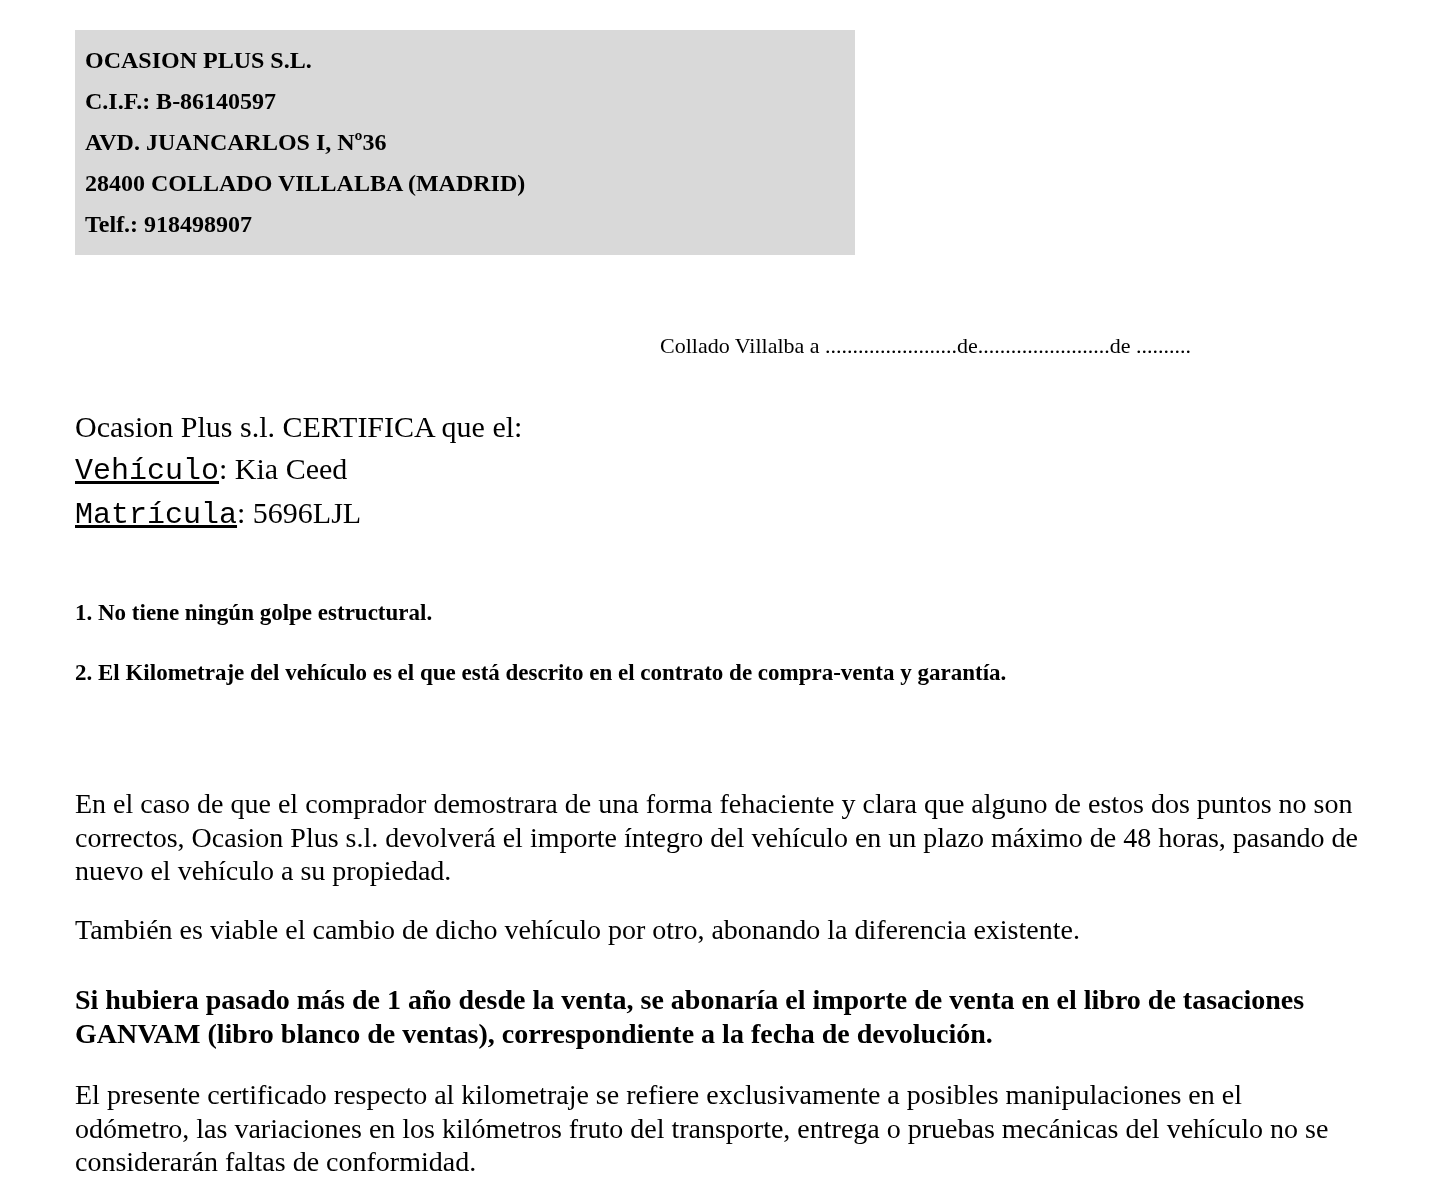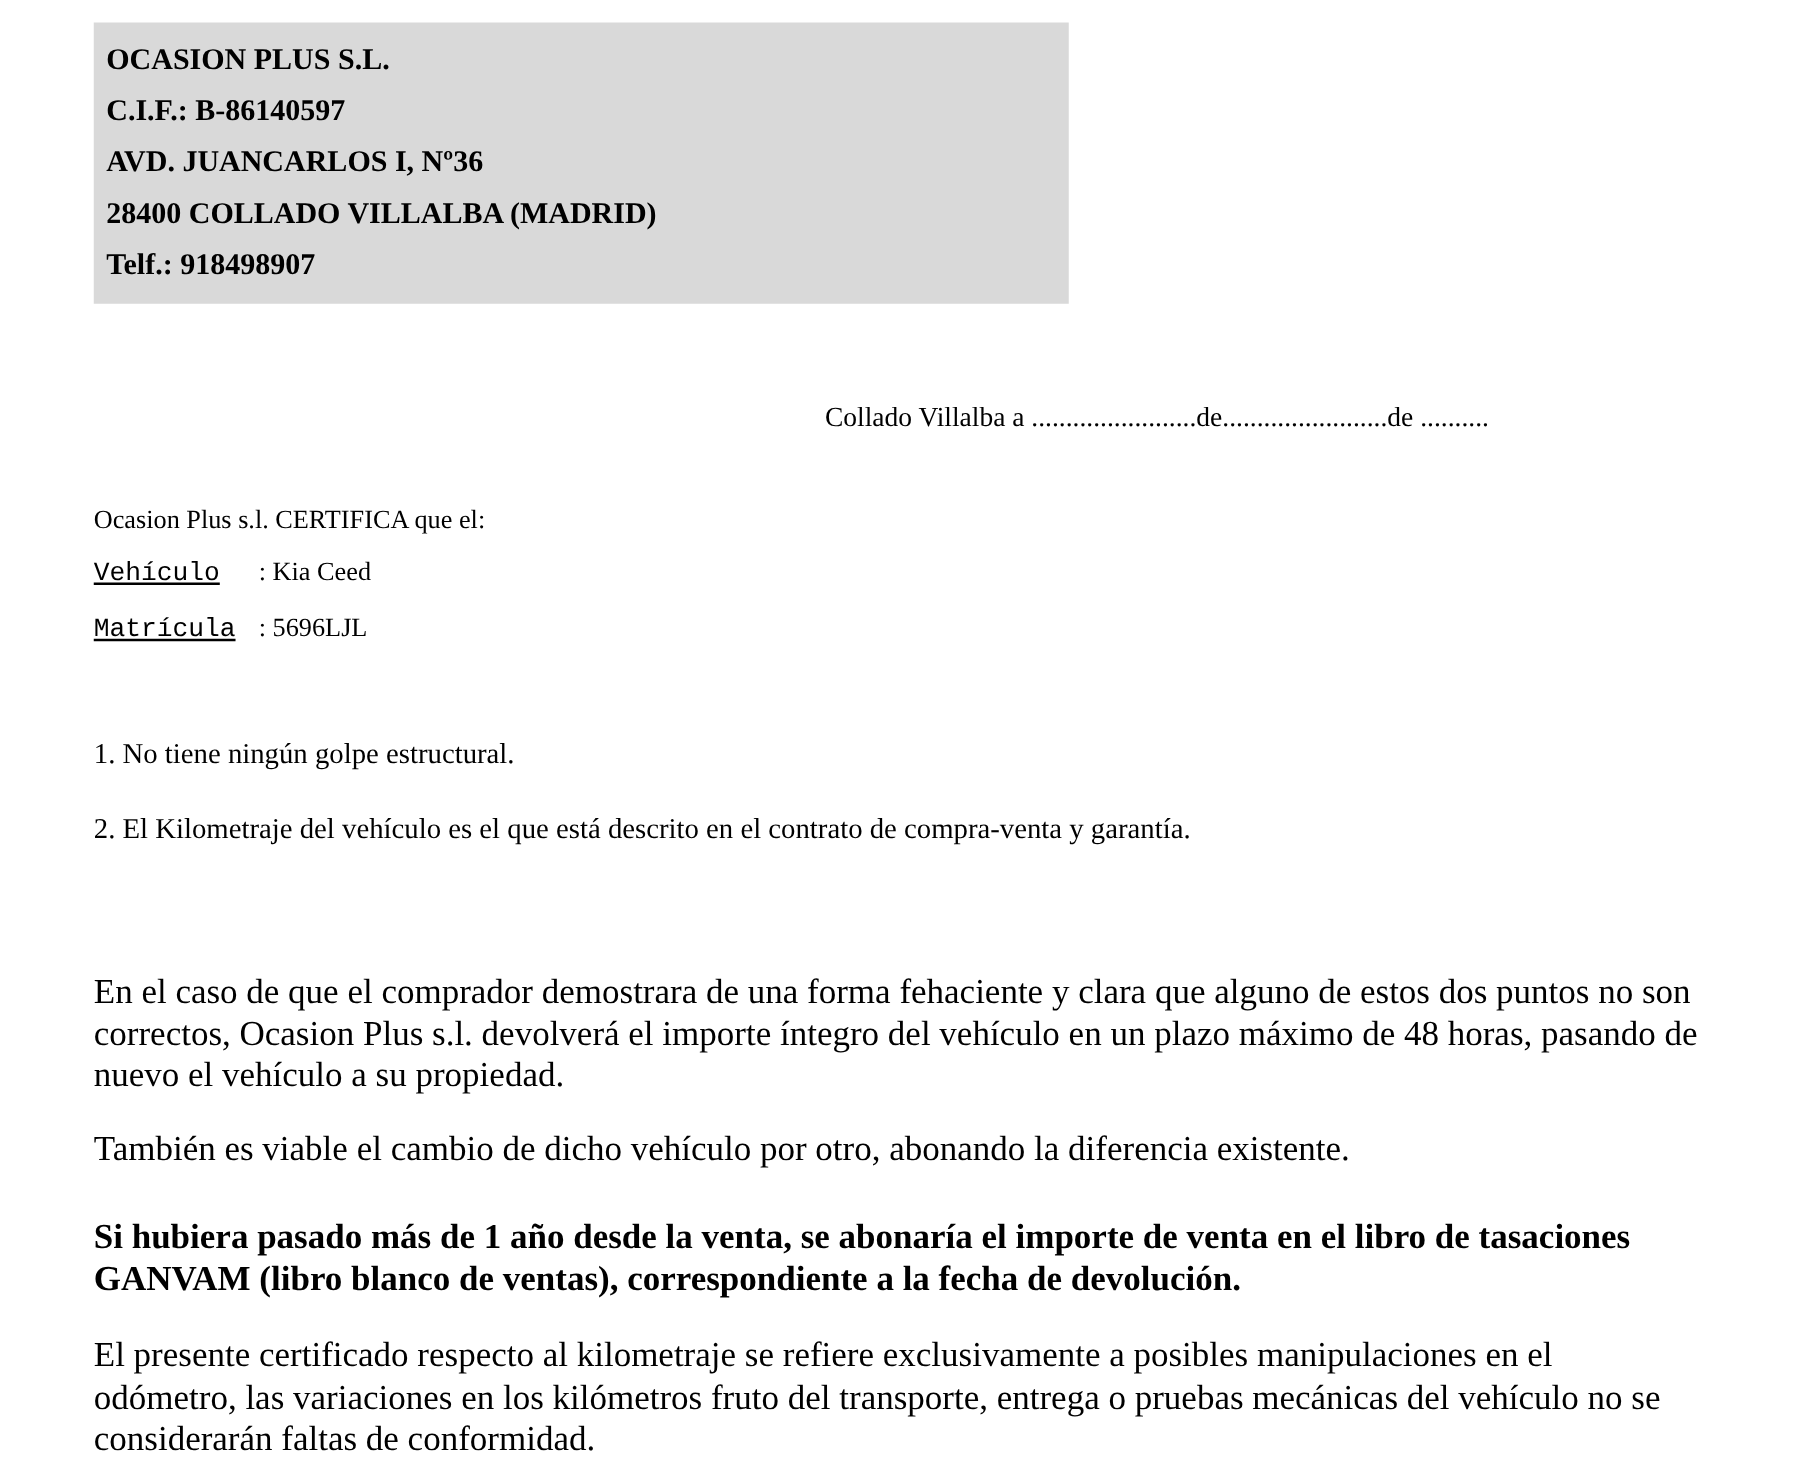--- a/index.html
+++ b/index.html
@@ -8,60 +8,61 @@
     background: #ffffff;
   }
   .page {
     position: relative;
     width: 1440px;
     height: 1185px;
     background: #ffffff;
     font-family: "Liberation Serif", "DejaVu Serif", serif;
     color: #000000;
     box-sizing: border-box;
-    padding: 18px 80px 20px 75px;
+    padding: 30px 80px 20px 75px;
     overflow: hidden;
   }
   .header-block {
     background: #d9d9d9;
     width: 780px;
     box-sizing: border-box;
     padding: 10px 12px 10px 10px;
     font-weight: bold;
     font-size: 24px;
     line-height: 41px;
     margin-bottom: 74px;
   }
   .date-line {
     font-size: 22px;
     line-height: 33px;
     margin-left: 585px;
     margin-bottom: 44px;
     white-space: nowrap;
   }
   .certifica-block {
-    font-size: 21px;
+    font-size: 30px;
     line-height: 42px;
     margin-bottom: 60px;
   }
   .field-row .field-label-wrap {
     display: inline-block;
     min-width: 132px;
   }
   .field-row .field-label {
     text-decoration: underline;
     font-family: Liberation Mono, monospace;
   }
   .points-block {
     font-size: 23px;
     line-height: 33px;
     margin-bottom: 98px;
   }
   .point {
     margin-bottom: 27px;
+    font-weight: bold;
   }
   .paragraphs-block {
     font-size: 28px;
     line-height: 33.5px;
   }
   .para {
     margin: 0 0 25px 0;
   }
   .para.p2 { margin-bottom: 37px; }
   .para.p3 { margin-bottom: 28px; font-weight: bold; }

